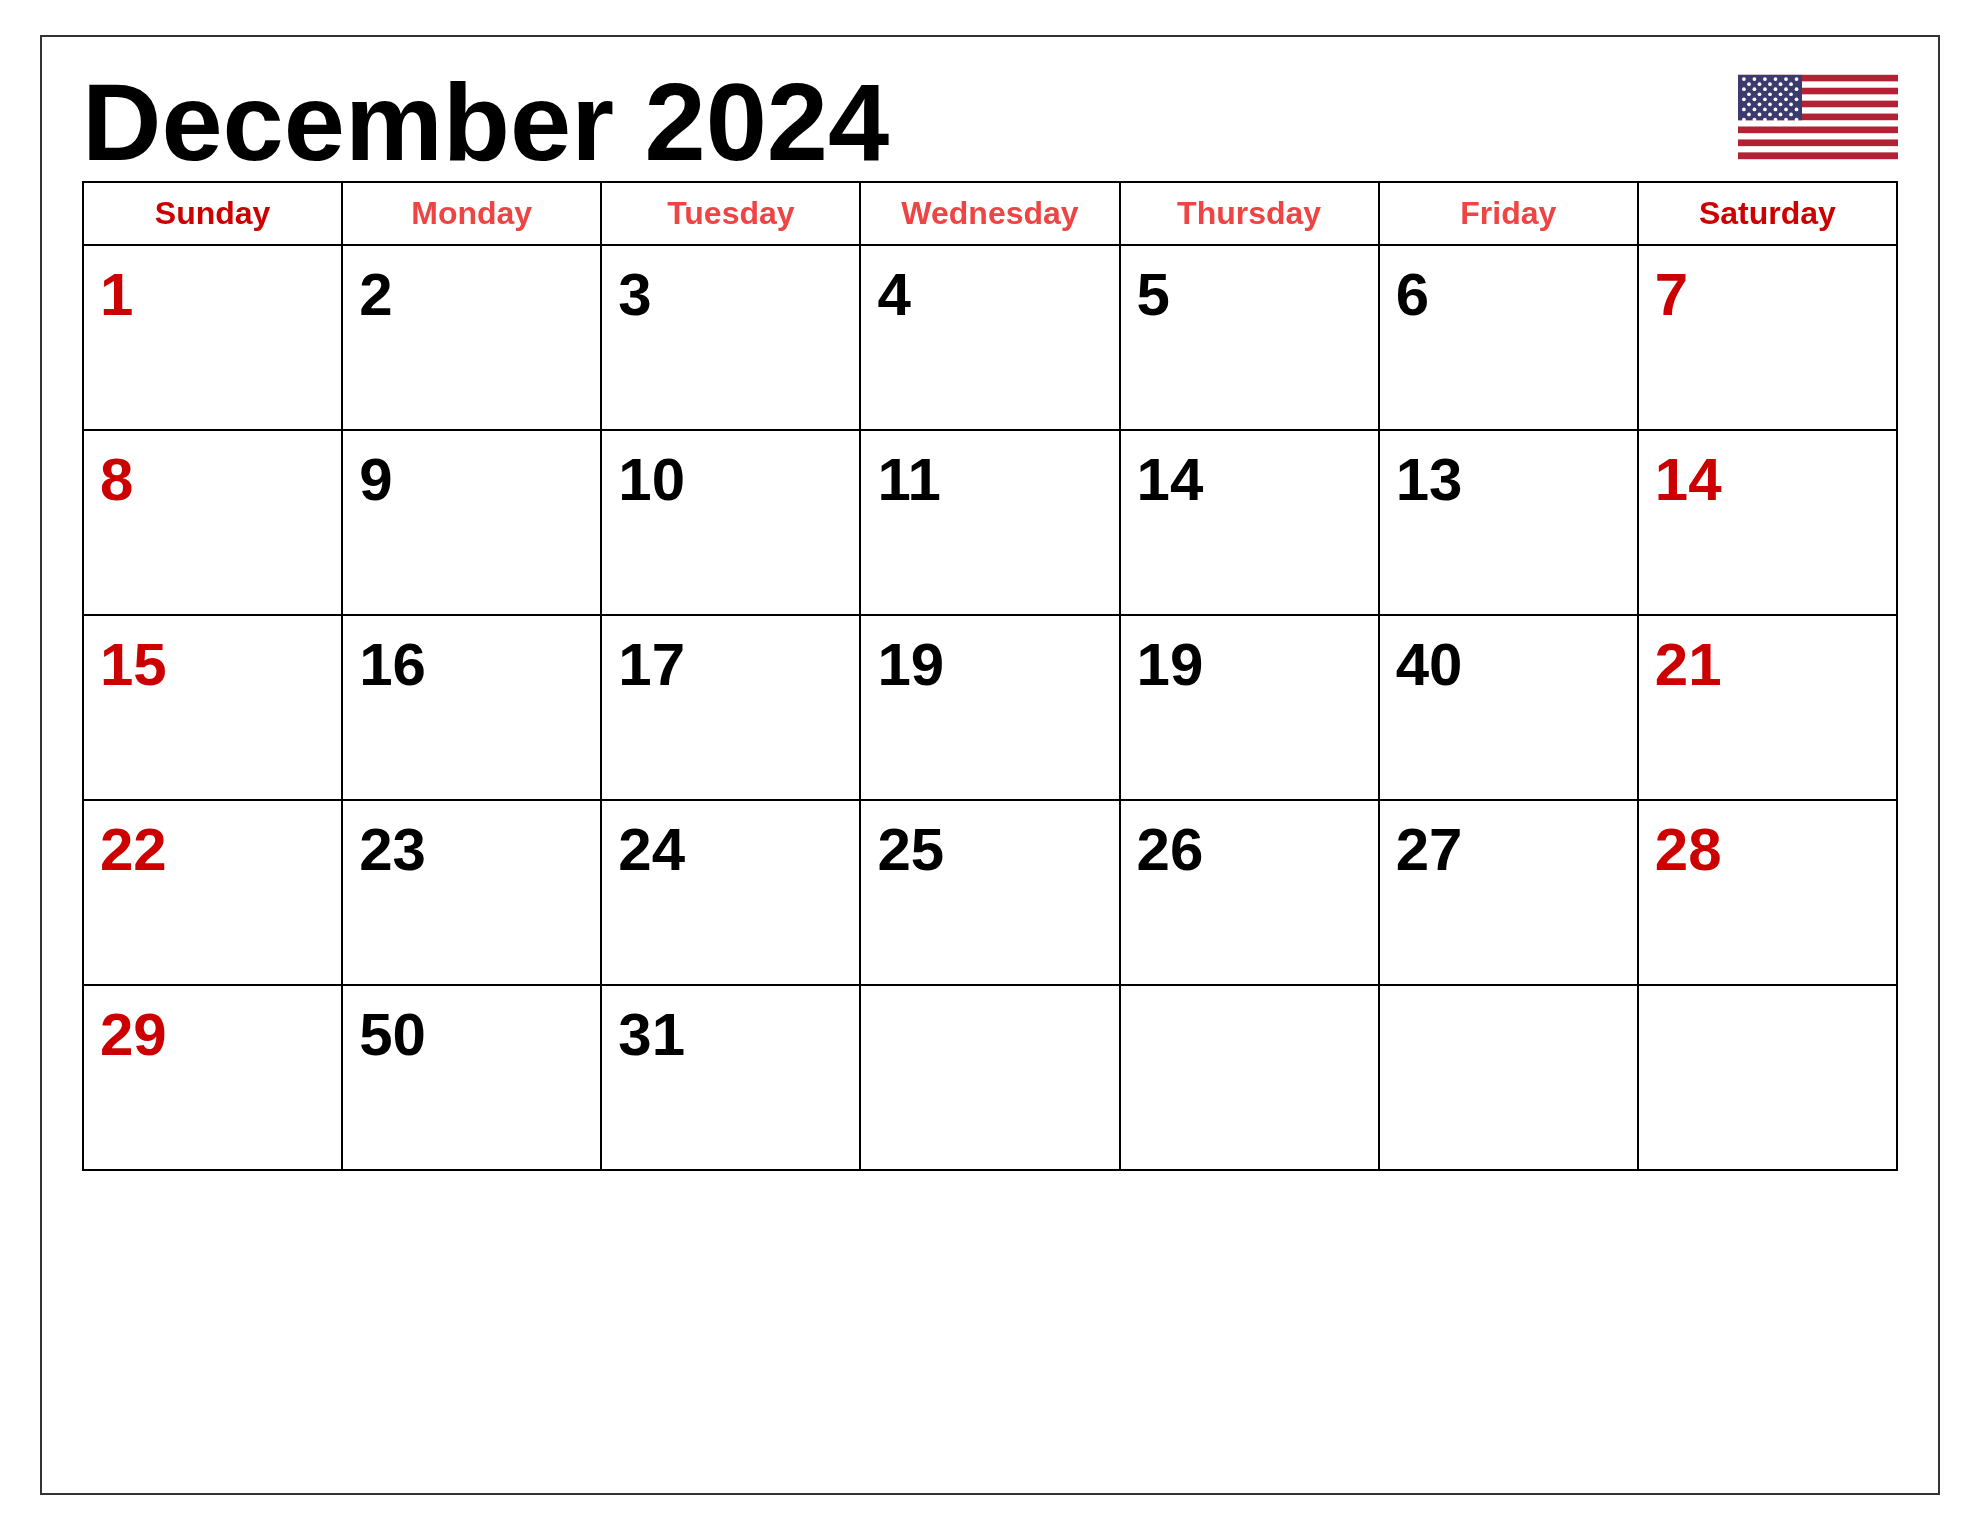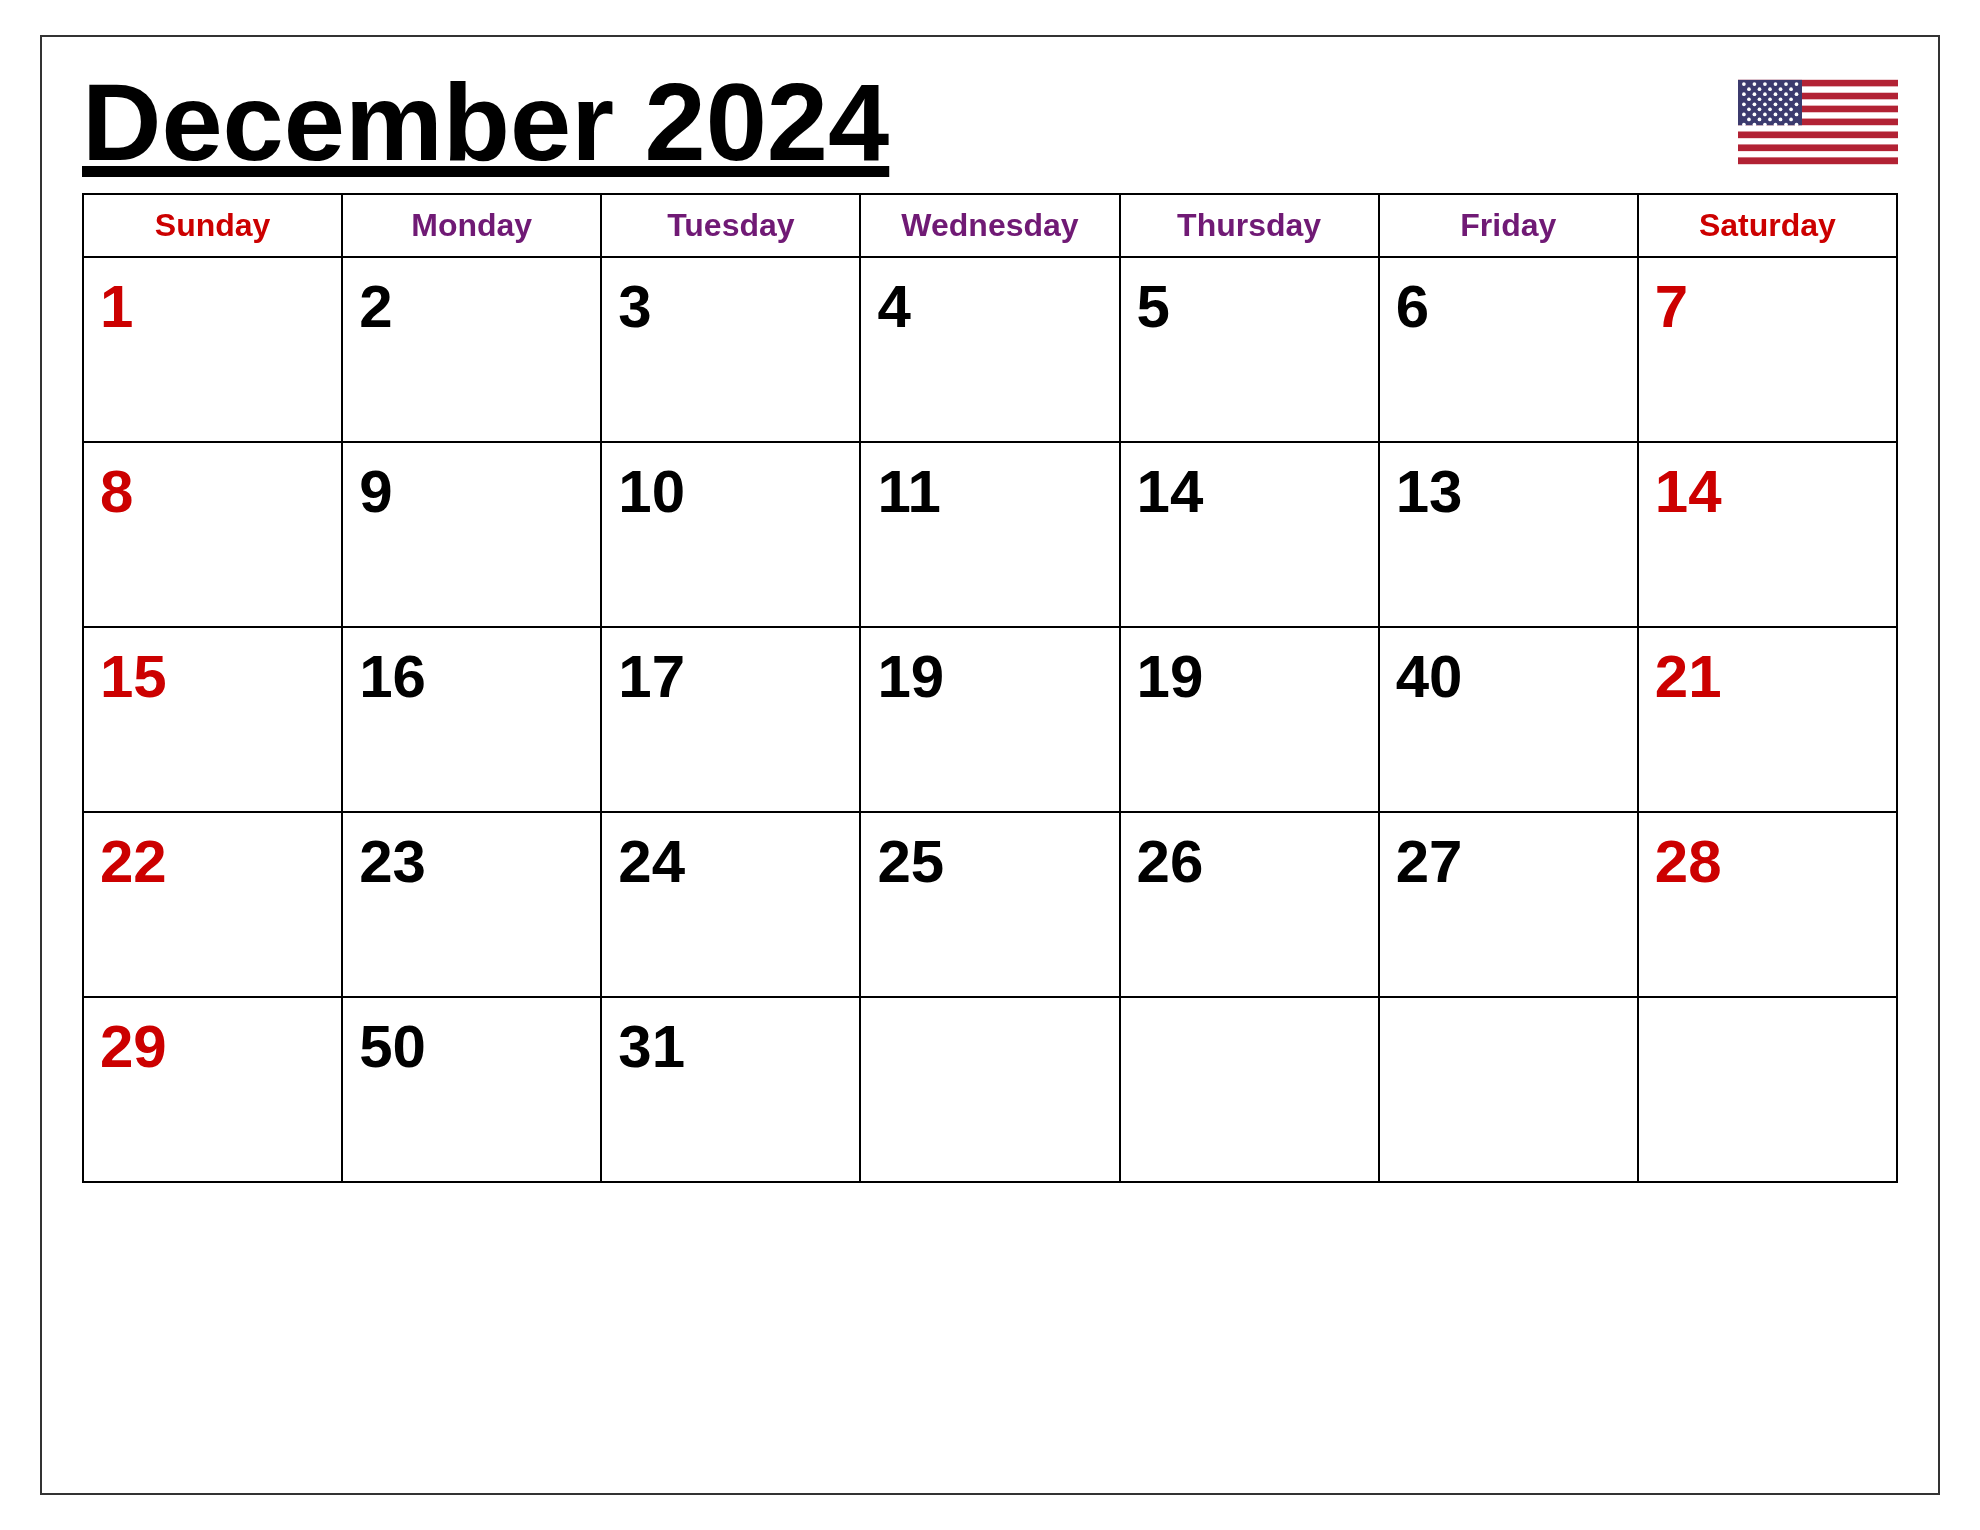--- a/index.html
+++ b/index.html
@@ -22,24 +22,23 @@
       width: 1900px;
       height: 1460px;
       border: 2px solid #333;
       padding: 30px 40px 30px 40px;
       position: relative;
       background: #fff;
     }
 
     .calendar-header {
       display: flex;
-      align-items: center;
+      align-items: flex-start;
       justify-content: space-between;
-      margin-bottom: 16px;
-      text-decoration: underline;
+      margin-bottom: 4px;
     }
 
     .calendar-title {
       font-size: 110px;
       font-weight: 900;
       color: #000;
       line-height: 1;
     }
 
     
@@ -59,21 +58,21 @@
     .calendar-grid td {
       border: 2px solid #000;
       vertical-align: top;
     }
 
     .calendar-grid th {
       text-align: center;
       padding: 12px 8px;
       font-size: 32px;
       font-weight: 700;
-      color: #701a75;
+      color: #ef4444;
     }
 
     .calendar-grid th.weekend {
       color: #cc0000;
     }
 
     .calendar-grid td {
       width: calc(100% / 7);
       height: 185px;
       padding: 14px 16px;

